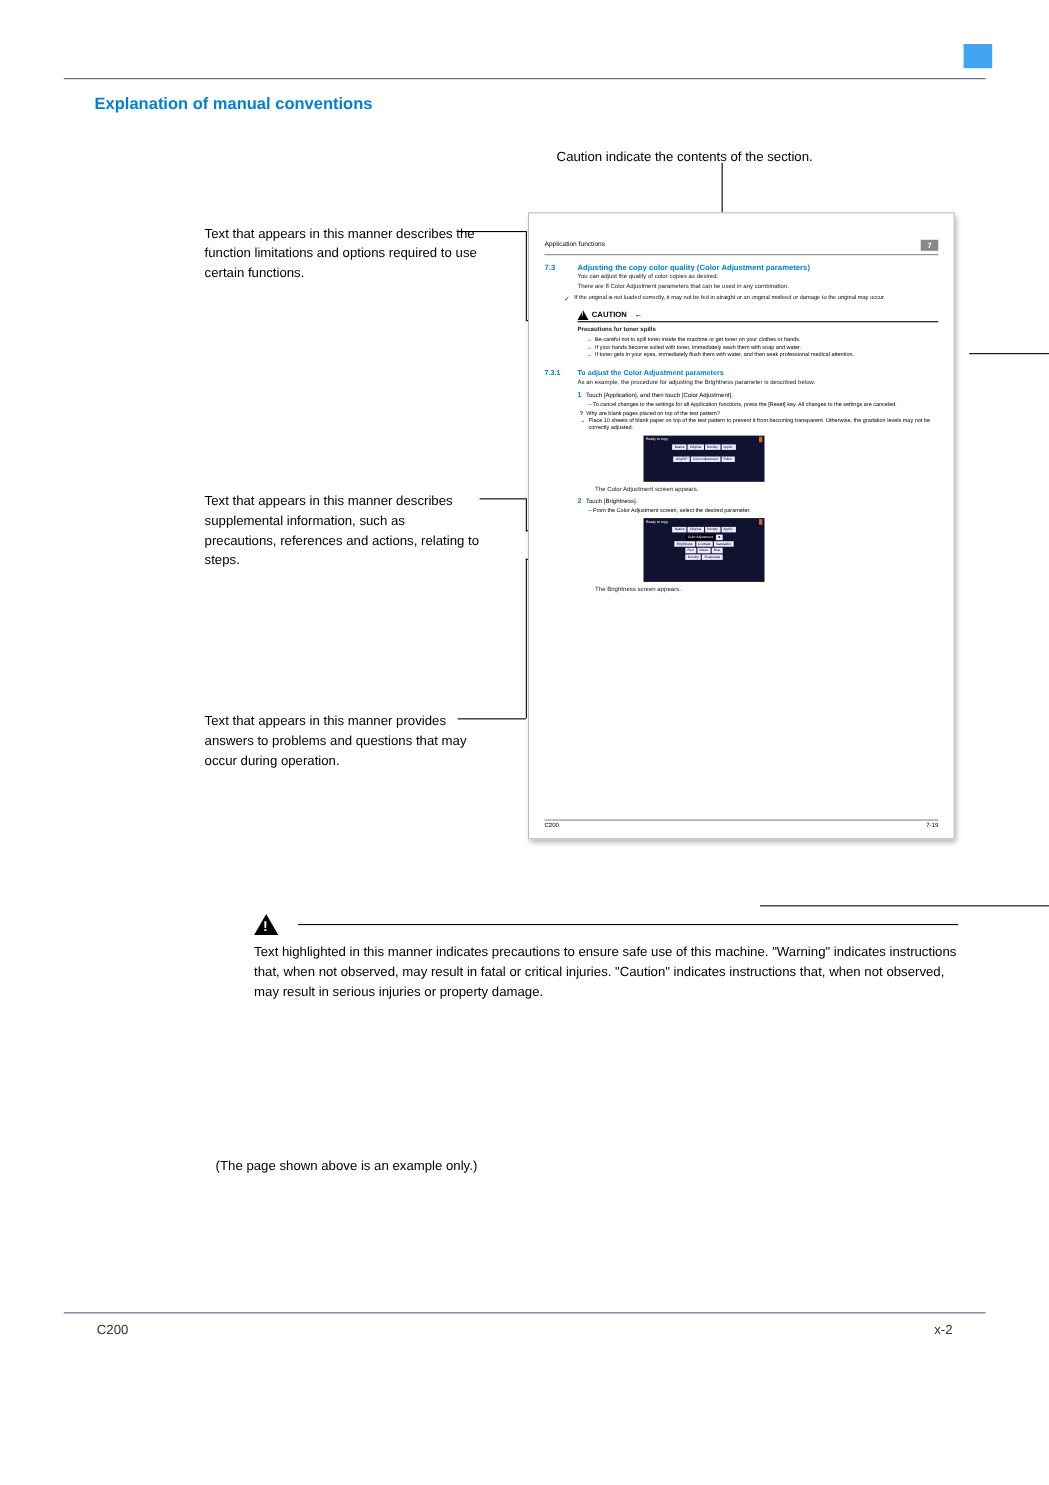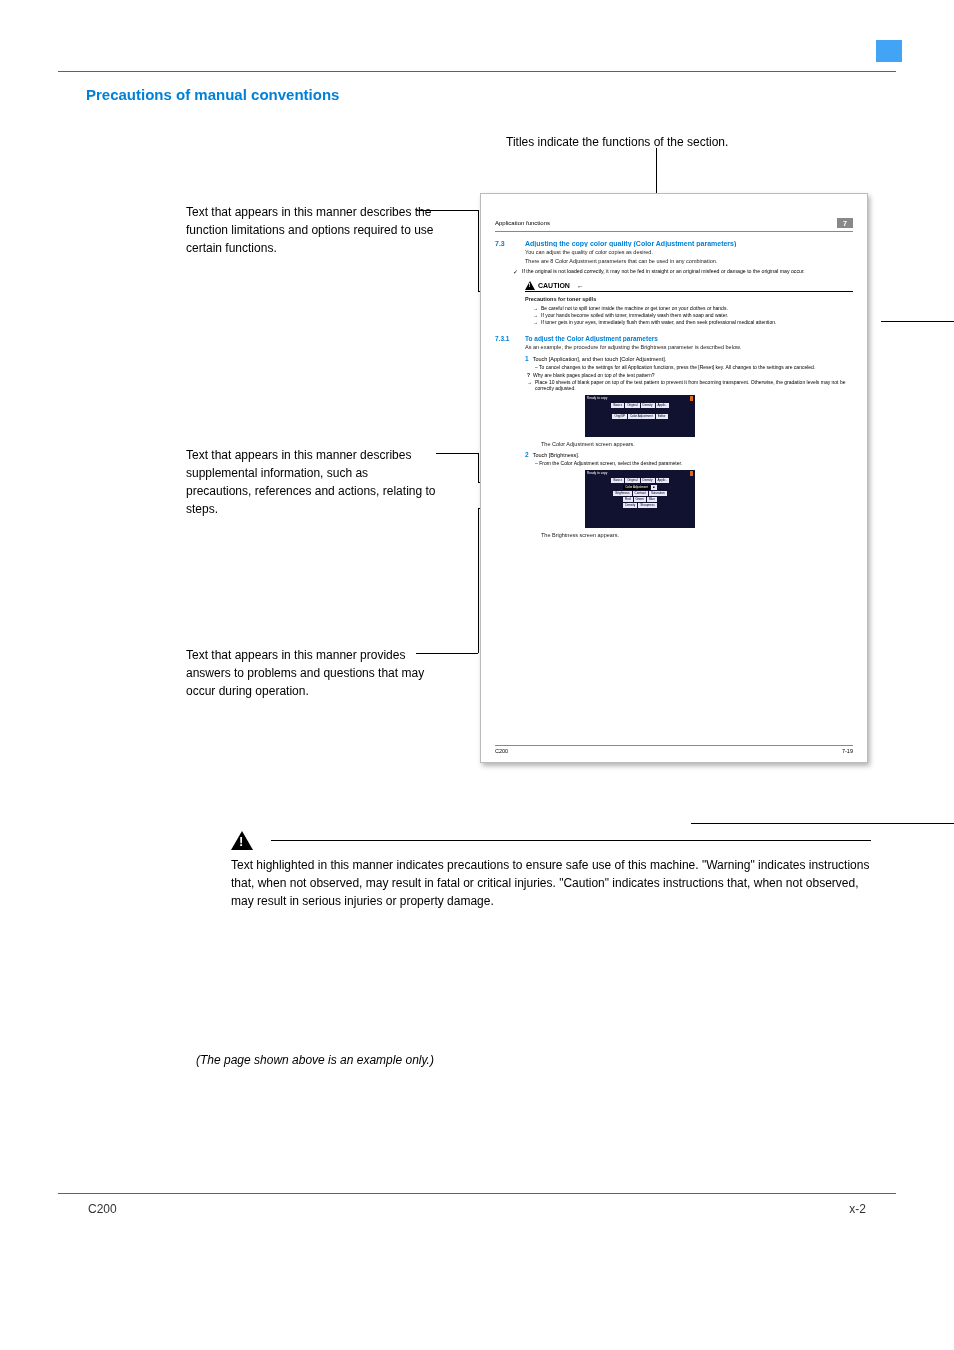--- a/index.html
+++ b/index.html
@@ -208,24 +208,24 @@
   </style>
 </head>
 <body>
 
 <div class="top-bar">
   <div class="top-square"></div>
 </div>
 <hr class="hr-top">
 
 <div class="content">
-  <div class="section-title">Precautions of manual conventions</div>
+  <div class="section-title">Explanation of manual conventions</div>
 
   <div class="diagram-area">
-    <div class="label-box titles-label">Titles indicate the functions of the section.</div>
+    <div class="label-box titles-label">Caution indicate the contents of the section.</div>
     <div class="label-box label1">Text that appears in this manner describes the function limitations and options required to use certain functions.</div>
     <div class="label-box label2">Text that appears in this manner describes supplemental information, such as precautions, references and actions, relating to steps.</div>
     <div class="label-box label3">Text that appears in this manner provides answers to problems and questions that may occur during operation.</div>
 
     <div class="line lv" style="top:5px; left:570px; height:77px;"></div>
 
     <div class="line lh" style="top:67px; left:330px; width:62px;"></div>
     <div class="line lv" style="top:67px; left:392px; height:81px;"></div>
     <div class="line lh" style="top:148px; left:392px; width:30px;"></div>
 
@@ -350,21 +350,21 @@
     </div>
 
     <div class="warning-section" style="position:absolute; top:660px; left:0;">
       <div class="warning-head">
         <span class="warn-icon"></span>
         <span class="warning-line"></span>
       </div>
       <div class="warning-text">Text highlighted in this manner indicates precautions to ensure safe use of this machine. "Warning" indicates instructions that, when not observed, may result in fatal or critical injuries. "Caution" indicates instructions that, when not observed, may result in serious injuries or property damage.</div>
     </div>
 
-    <div class="example-note" style="position:absolute; top:840px; left:0;font-style:italic;">(The page shown above is an example only.)</div>
+    <div class="example-note" style="position:absolute; top:840px; left:0;">(The page shown above is an example only.)</div>
   </div>
 </div>
 
 <div class="footer">
   <hr class="footer-hr">
   <div class="footer-row">
     <span>C200</span>
     <span>x-2</span>
   </div>
 </div>

